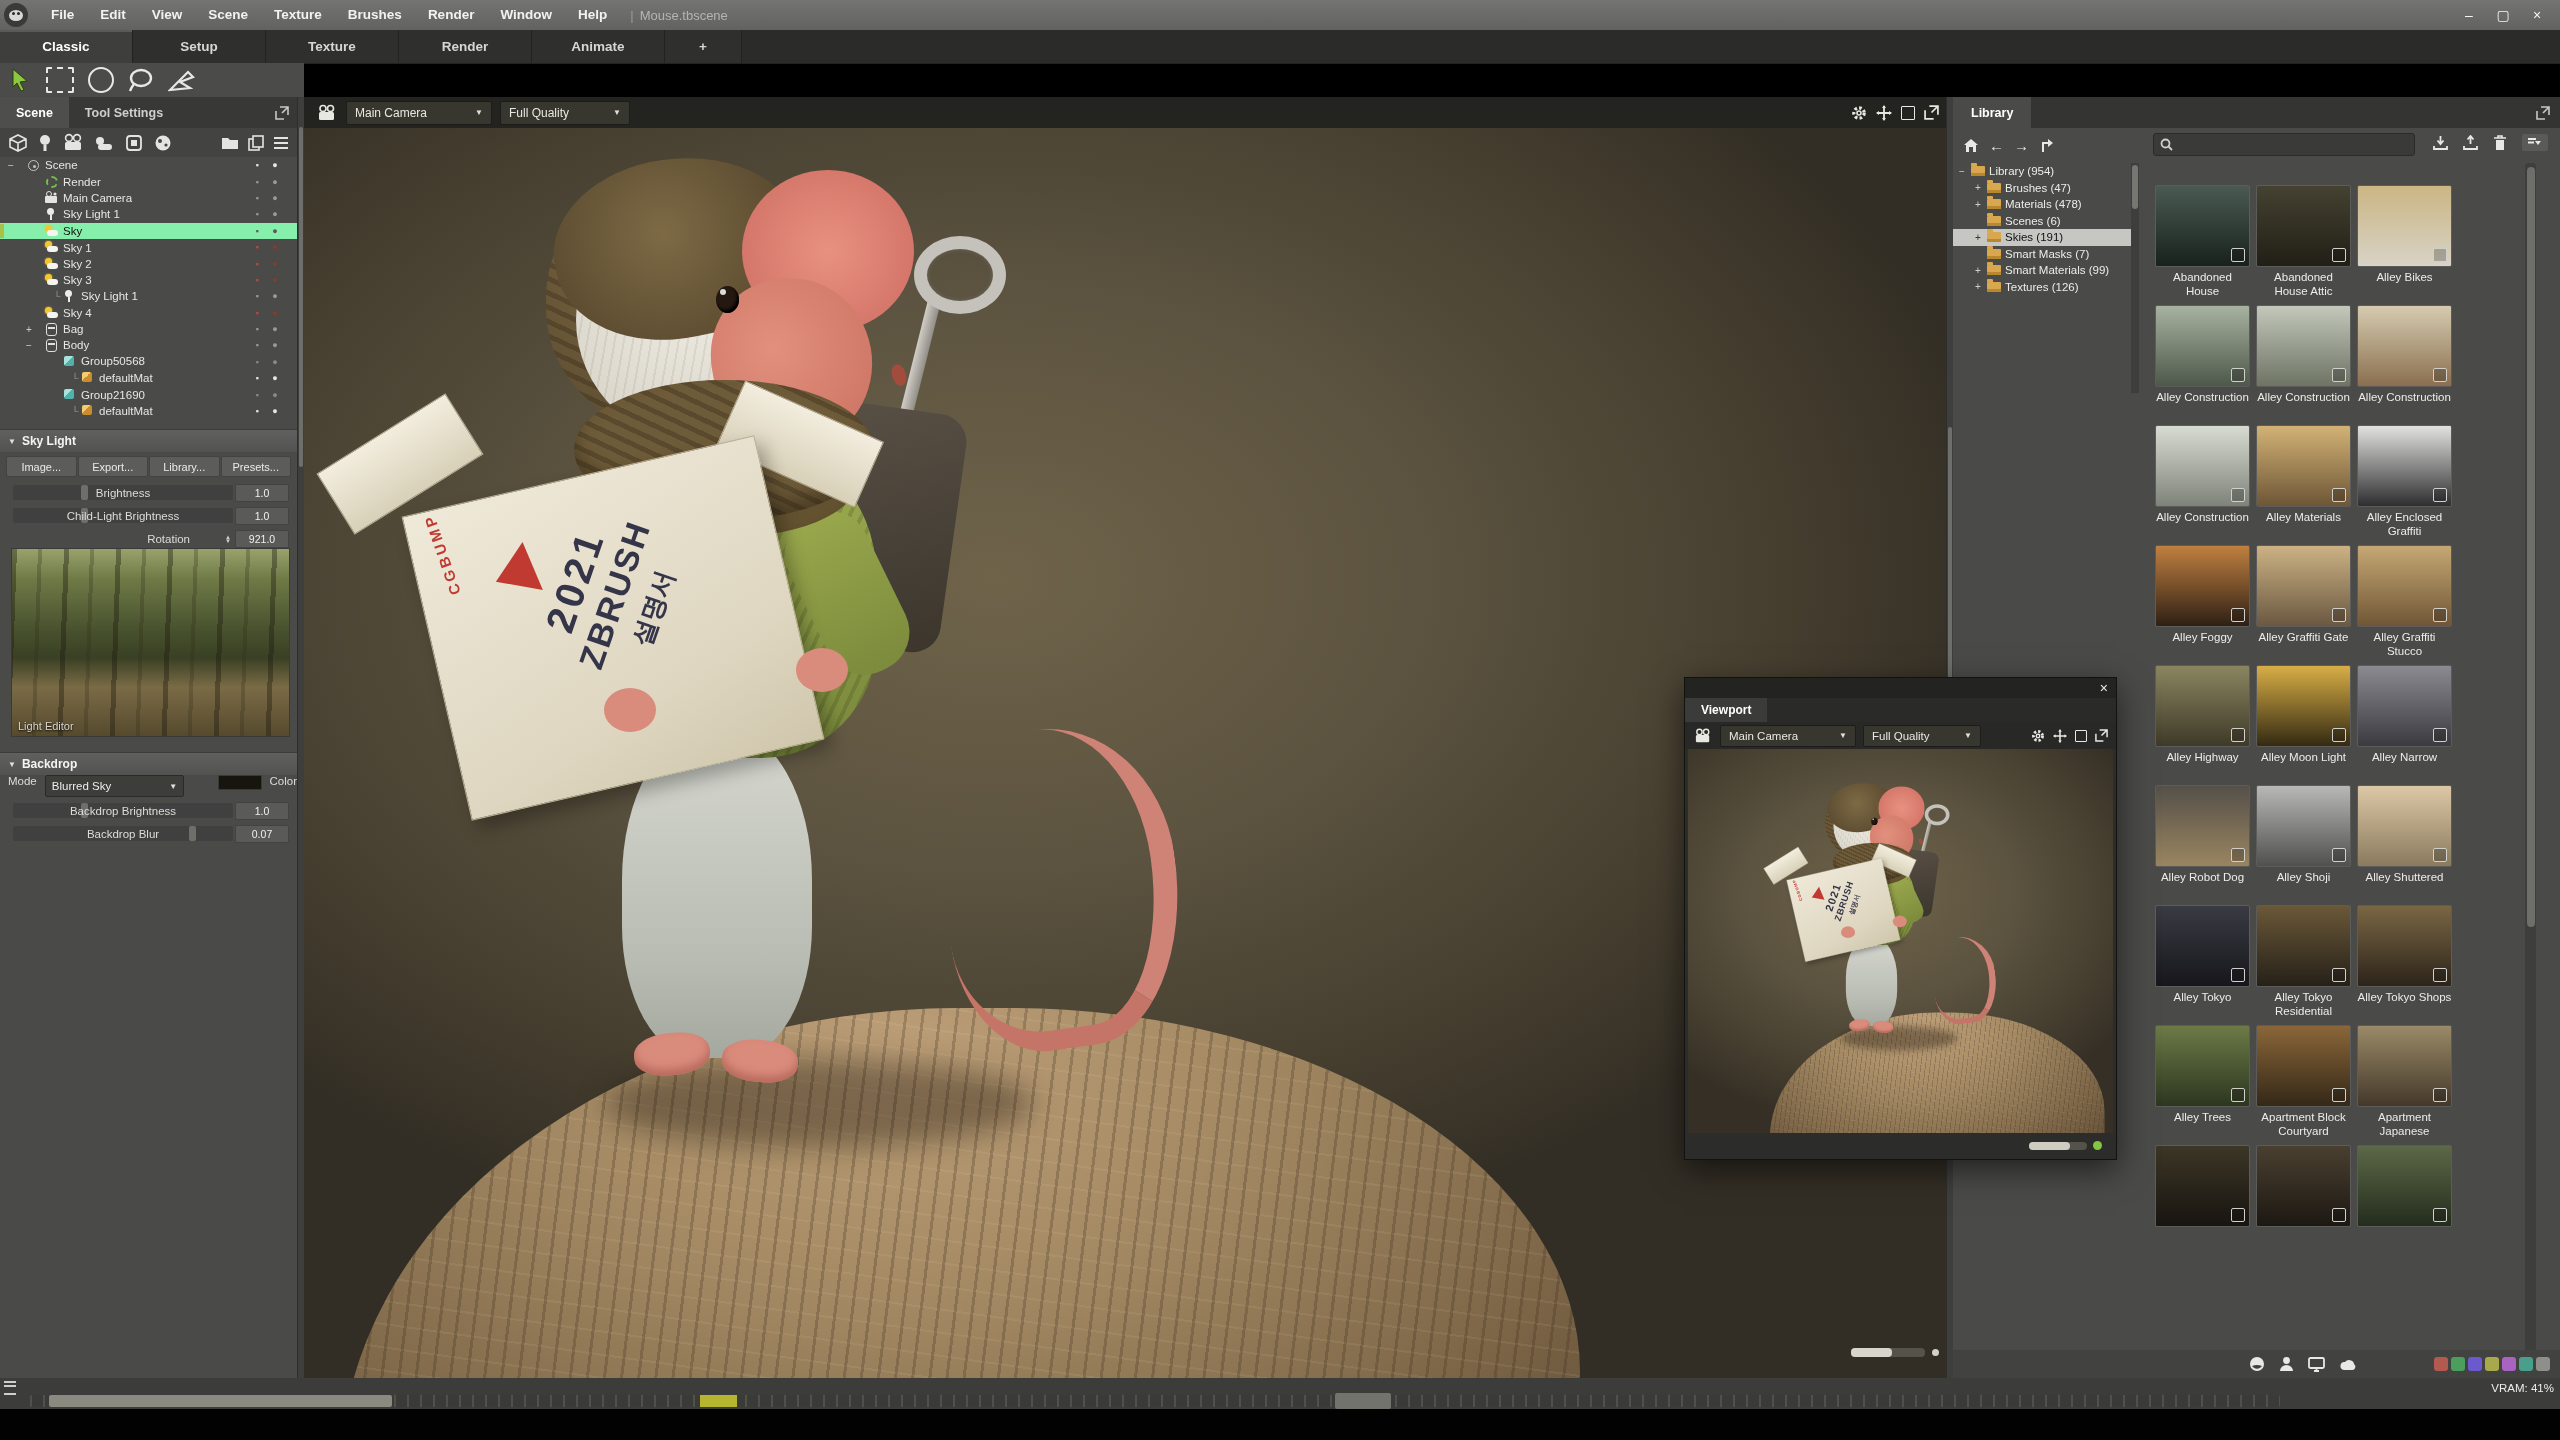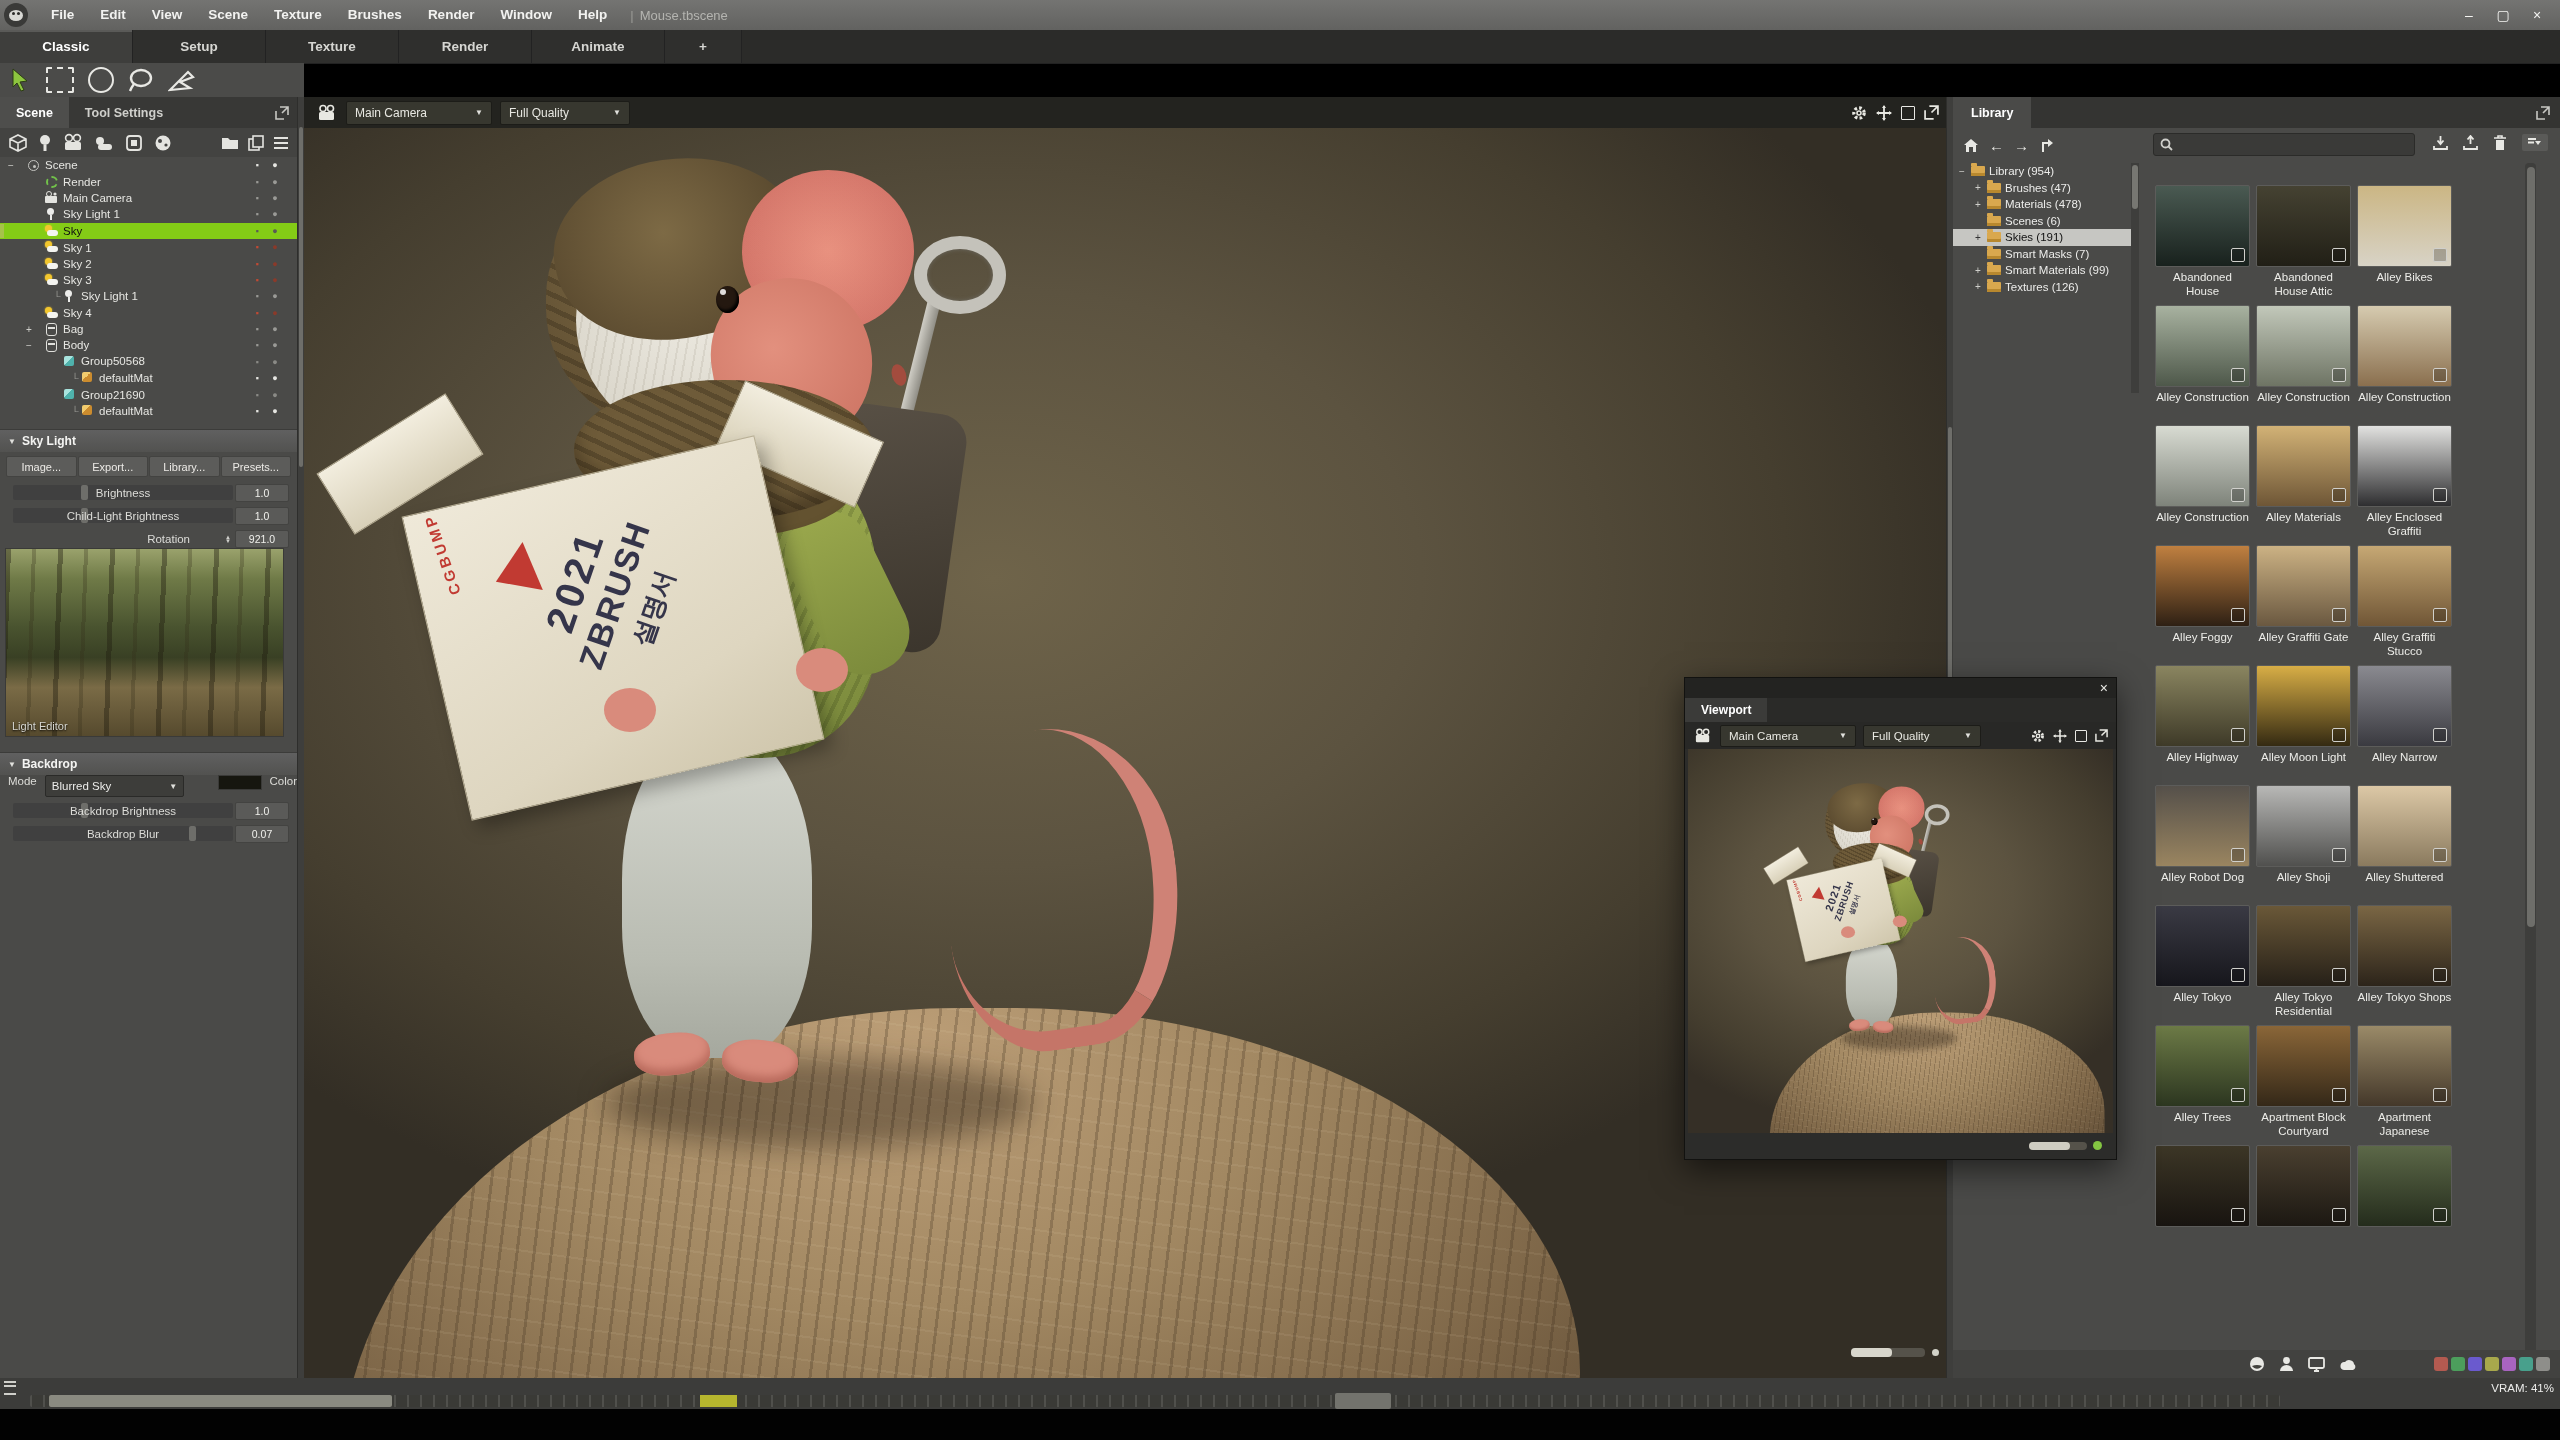--- a/index.html
+++ b/index.html
@@ -25,21 +25,21 @@
 
   
   #toolrow{left:0;top:63px;width:304px;height:34px;background:#4b4b49;display:flex;align-items:center;gap:14px;padding-left:10px;box-sizing:border-box}
   #leftpanel{left:0;top:97px;width:297px;height:1281px;background:#4a4a48}
   #lp-tabs{left:0;top:0;width:297px;height:31px;background:#383836;display:flex}
   .lp-tab{padding:0 16px;display:flex;align-items:center;color:#cfcfcb;font-size:12.5px;font-weight:bold;background:#383836}
   .lp-tab.active{background:#4e4e4c;color:#fff}
   .addrow{left:0;top:31px;width:297px;height:29px;background:#434341;display:flex;align-items:center;gap:9px;padding:0 8px;box-sizing:border-box}
   #tree{left:0;top:60px;width:297px;height:368px;overflow:hidden}
   .trow{height:16.4px;display:flex;align-items:center;position:relative;color:#e6e6e2;font-size:11.5px}
-  .trow.selected{background:#84cc16;color:#111}
+  .trow.selected{background:#86efac;color:#111}
   .trow.selected::before{content:"";position:absolute;left:0;top:1px;bottom:1px;width:4px;background:#a6c24a}
   .trow .pref{width:10px;color:#9a9a96;font-size:10px;text-align:center}
   .trow .exp{width:10px;color:#cfcfcb;font-size:10px;text-align:center}
   .trow .tog{position:absolute;font-size:9px;width:12px;text-align:center}
   .tog.t1{right:34px}.tog.t2{right:16px}
   .lv0{padding-left:6px}.lv1{padding-left:24px}.lv2{padding-left:42px}.lv3{padding-left:60px}
   
   .ti{width:15px;height:14px;position:relative;margin-right:4px;flex:0 0 auto;display:none}
   .trow[data-icon="ic-scene"] .ti.ic-scene,.trow[data-icon="ic-gear"] .ti.ic-gear,
   .trow[data-icon="ic-camera"] .ti.ic-camera,.trow[data-icon="ic-pin"] .ti.ic-pin,
@@ -64,21 +64,21 @@
   .caret{font-size:8px;color:#e0e0dc}
   .btnrow{display:flex;gap:1px;padding:4px 6px}
   .pbtn{flex:1;height:19px;background:#5c5c5a;border:1px solid #434341;border-radius:2px;color:#eceae6;font-size:11px;display:flex;align-items:center;justify-content:center}
   .srow{height:23px;position:relative;display:flex;align-items:center}
   .strack{position:absolute;left:13px;top:4px;width:220px;height:15px;background:#404040;border-radius:2px}
   .sthumb{position:absolute;top:0;width:7px;height:15px;background:#6e6e6a;border-radius:2px}
   .slabel{position:absolute;left:13px;width:220px;text-align:center;color:#dcdcd8;font-size:11.5px;pointer-events:none}
   .sval{position:absolute;right:8px;width:52px;height:16px;background:#5a5a58;border:1px solid #434341;border-radius:2px;color:#f0f0ec;font-size:10.5px;display:flex;align-items:center;justify-content:center}
   .spin{position:absolute;right:66px;display:flex;flex-direction:column;line-height:4px}
   .spin span{font-size:6px;color:#d0d0cc}
-  #lightpreview{left:5px;top:451px;width:277px;height:187px;border:1px solid #3a3a38;
+  #lightpreview{left:11px;top:451px;width:277px;height:187px;border:1px solid #3a3a38;
     background:linear-gradient(180deg,#9aa26c 0%,#6f7a47 16%,#49532f 42%,#394024 58%,#7a6b46 74%,#564a2e 100%)}
   #lightpreview::before{content:"";position:absolute;inset:0;background:repeating-linear-gradient(92deg,rgba(30,26,14,.4) 0 5px,transparent 5px 26px,rgba(50,44,24,.28) 26px 30px,transparent 30px 52px)}
   #lp-caption{position:absolute;left:6px;bottom:4px;color:#d8d8d2;font-size:11px;text-shadow:0 1px 2px #000}
   .mrow{height:24px;display:flex;align-items:flex-start;gap:8px;padding-left:8px}
   .mlabel{color:#dcdcd8;font-size:11.5px}
   .dd{background:#3d3d3a;border:1px solid #2a2a28;border-radius:2px;color:#ececea;font-size:11.5px;display:flex;align-items:center;height:20px;padding:0 6px;gap:8px}
   .dd .caret{margin-left:auto}
   #bd-swatch{width:46px;height:13px;background:#16160f;border:1px solid #3a3a38;margin-left:26px}
 
   

